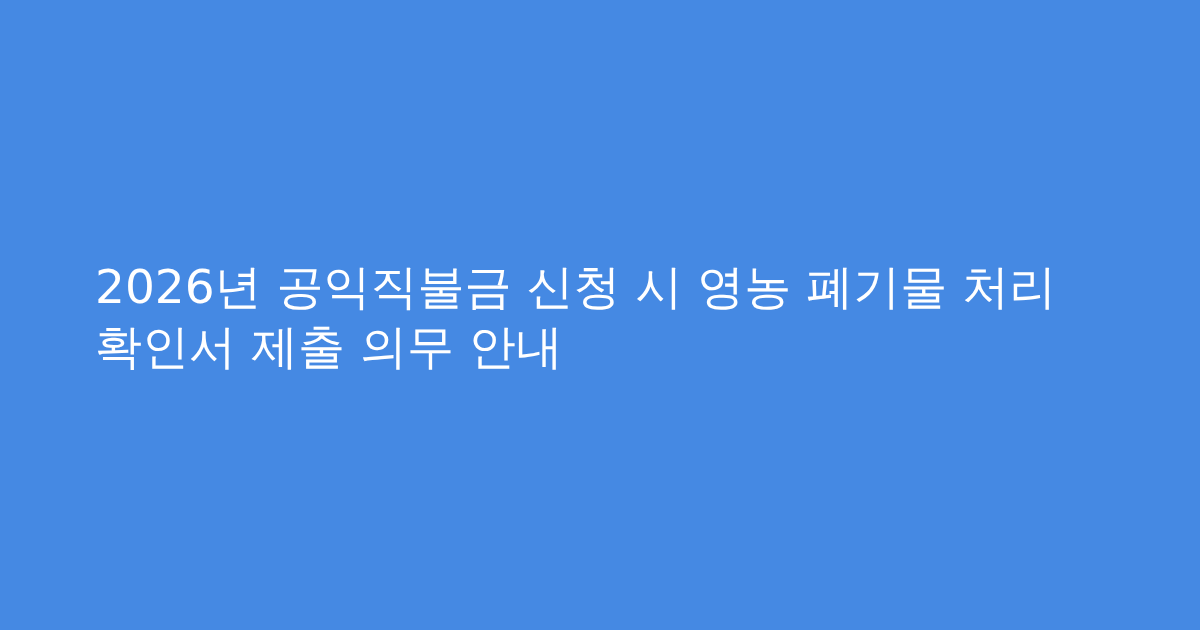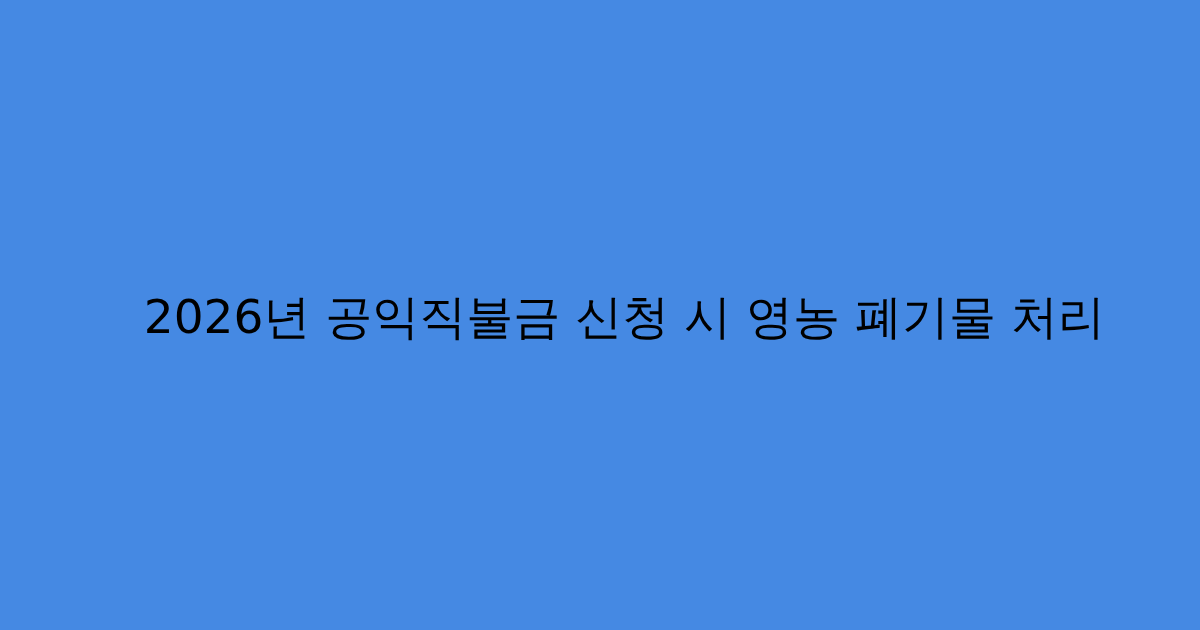--- a/index.html
+++ b/index.html
@@ -17,35 +17,36 @@
     width: 1200px;
     height: 630px;
     background-color: #4589E3;
     display: flex;
     align-items: center;
     justify-content: center;
     box-sizing: border-box;
   }
   .title-block {
     width: 1010px;
-    text-align: right;
-    color: #000000;
+    text-align: left;
+    color: #ffffff;
     font-size: 47px;
     line-height: 60px;
     font-weight: 400;
     letter-spacing: 0px;
     word-break: keep-all;
     white-space: normal;
     
     transform: translateY(2px);
   }
   .title-line {
     display: block;
   }
 </style>
 </head>
 <body>
 
 <div class="og-card">
   <div class="title-block">
     <span class="title-line">2026년 공익직불금 신청 시 영농 폐기물 처리</span>
+    <span class="title-line">확인서 제출 의무 안내</span>
   </div>
 </div>
 
 </body></html>

